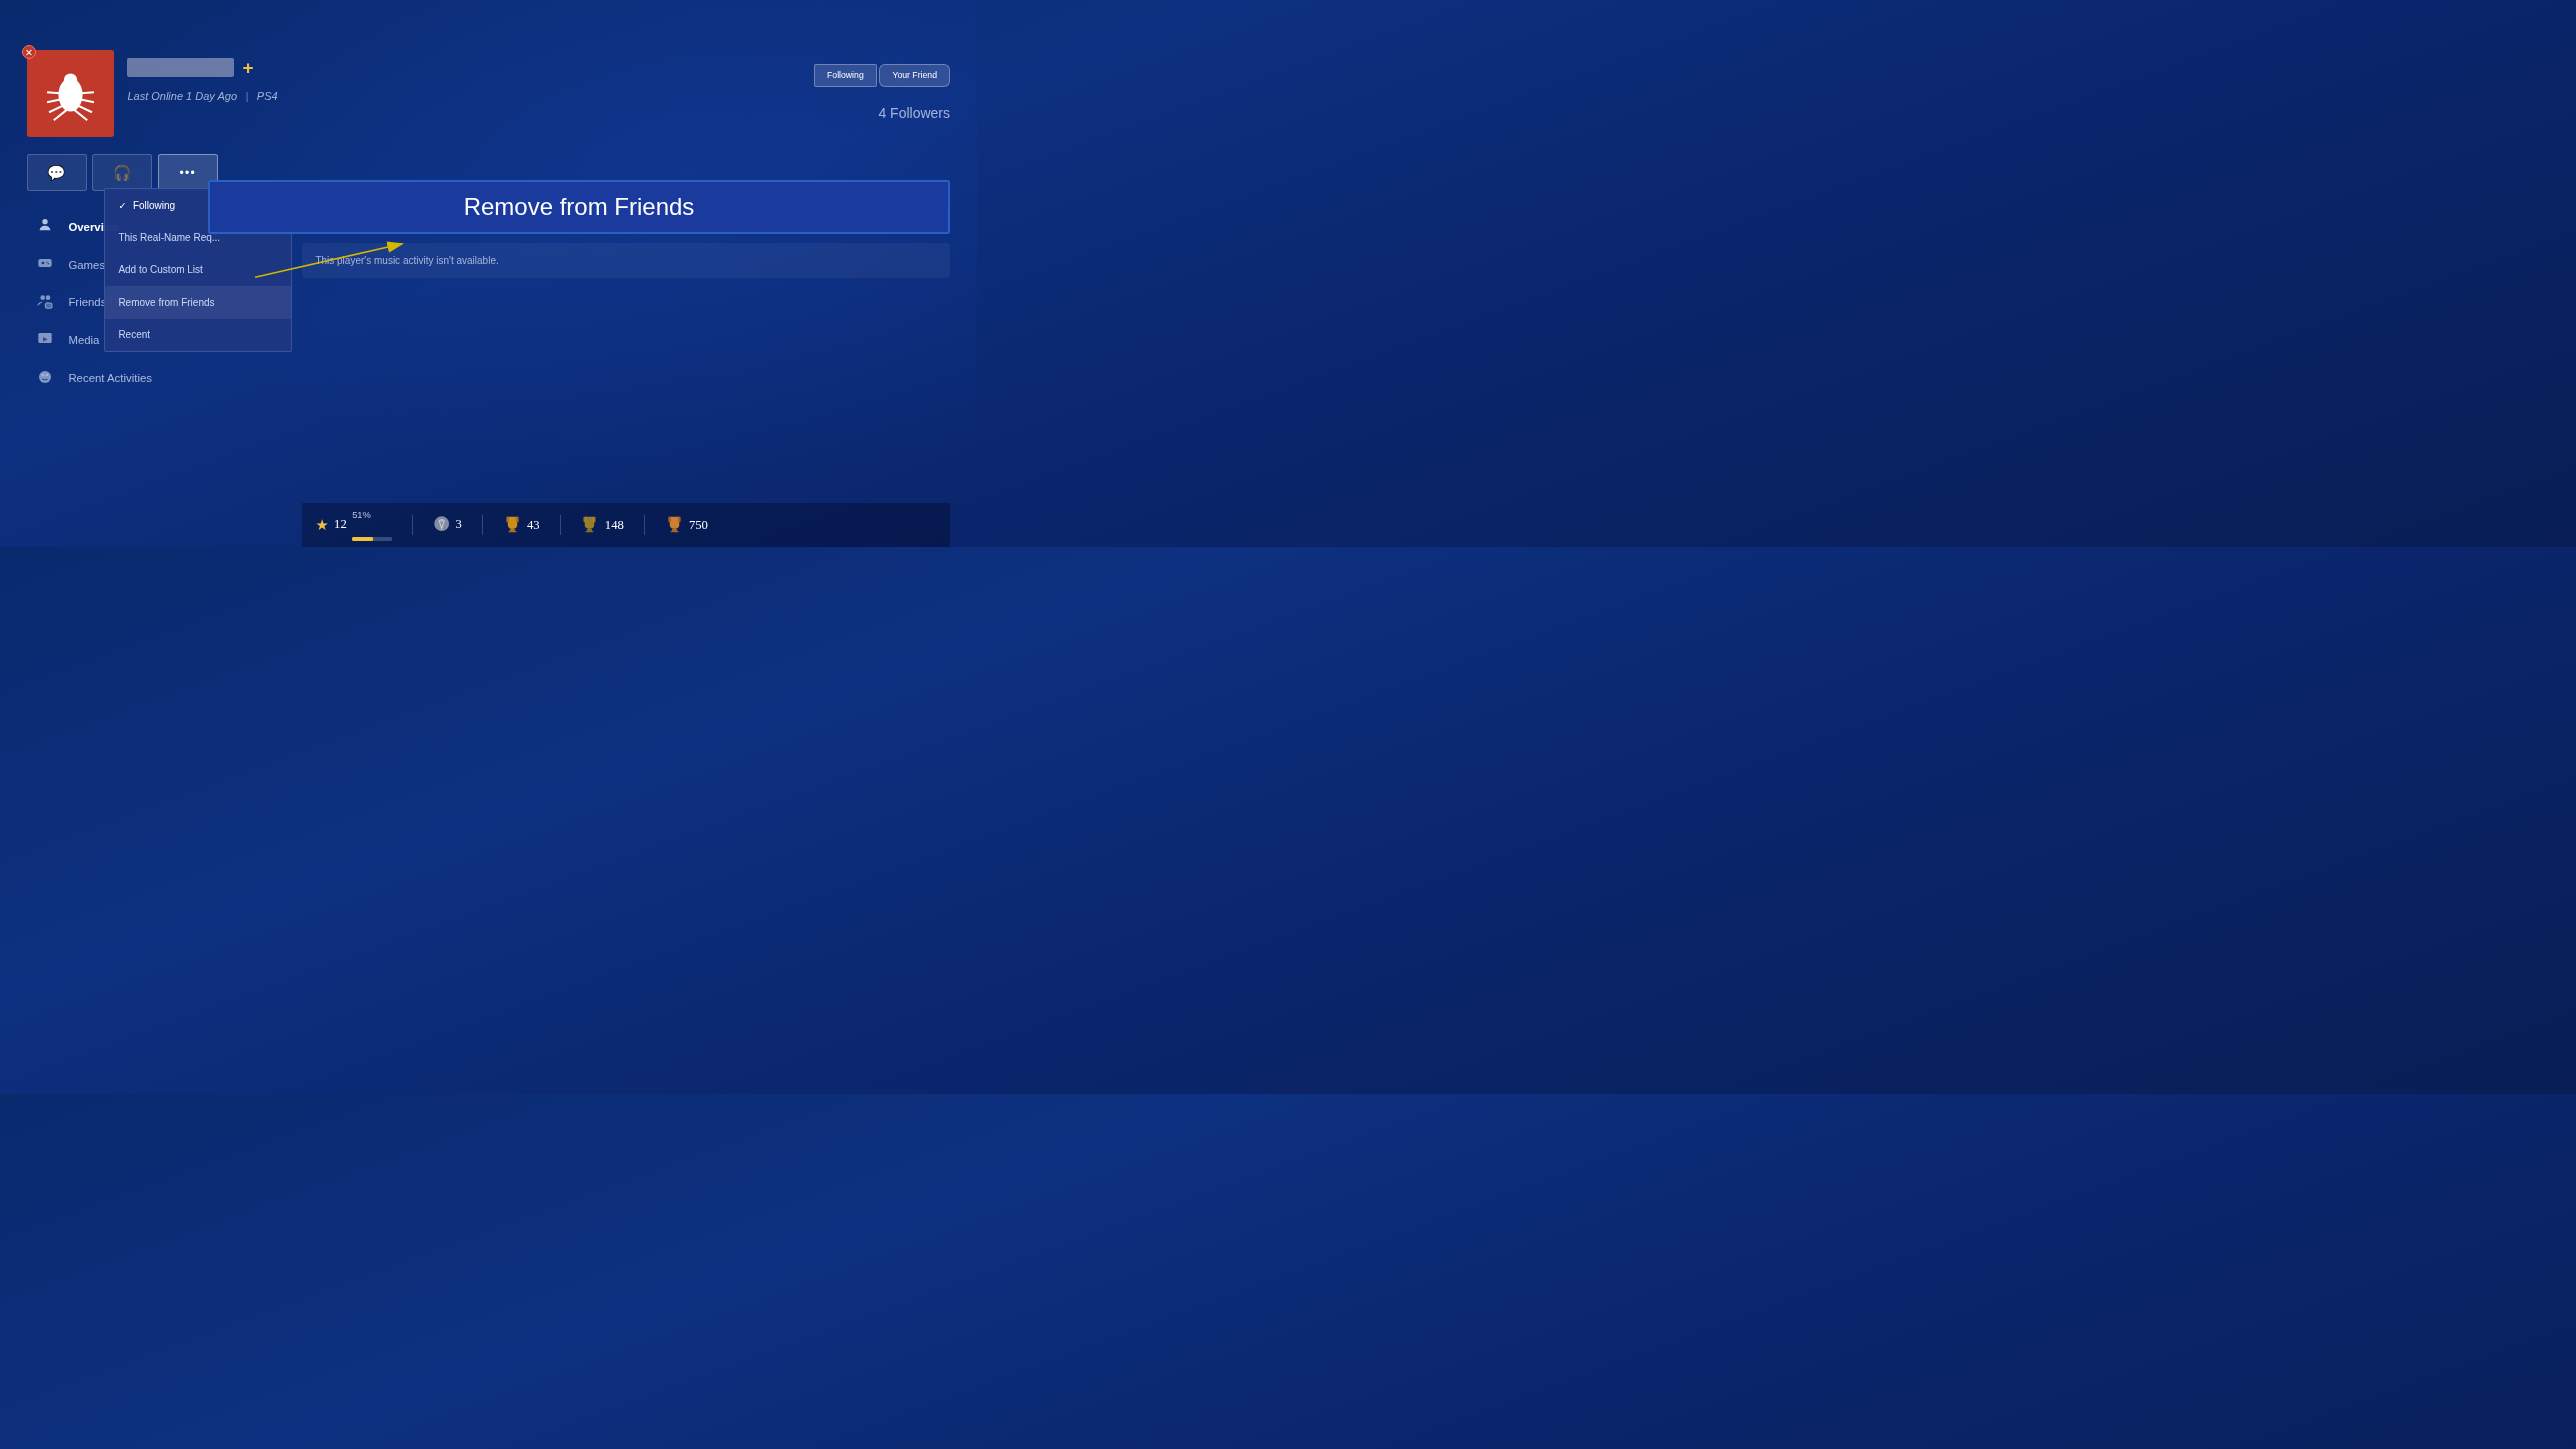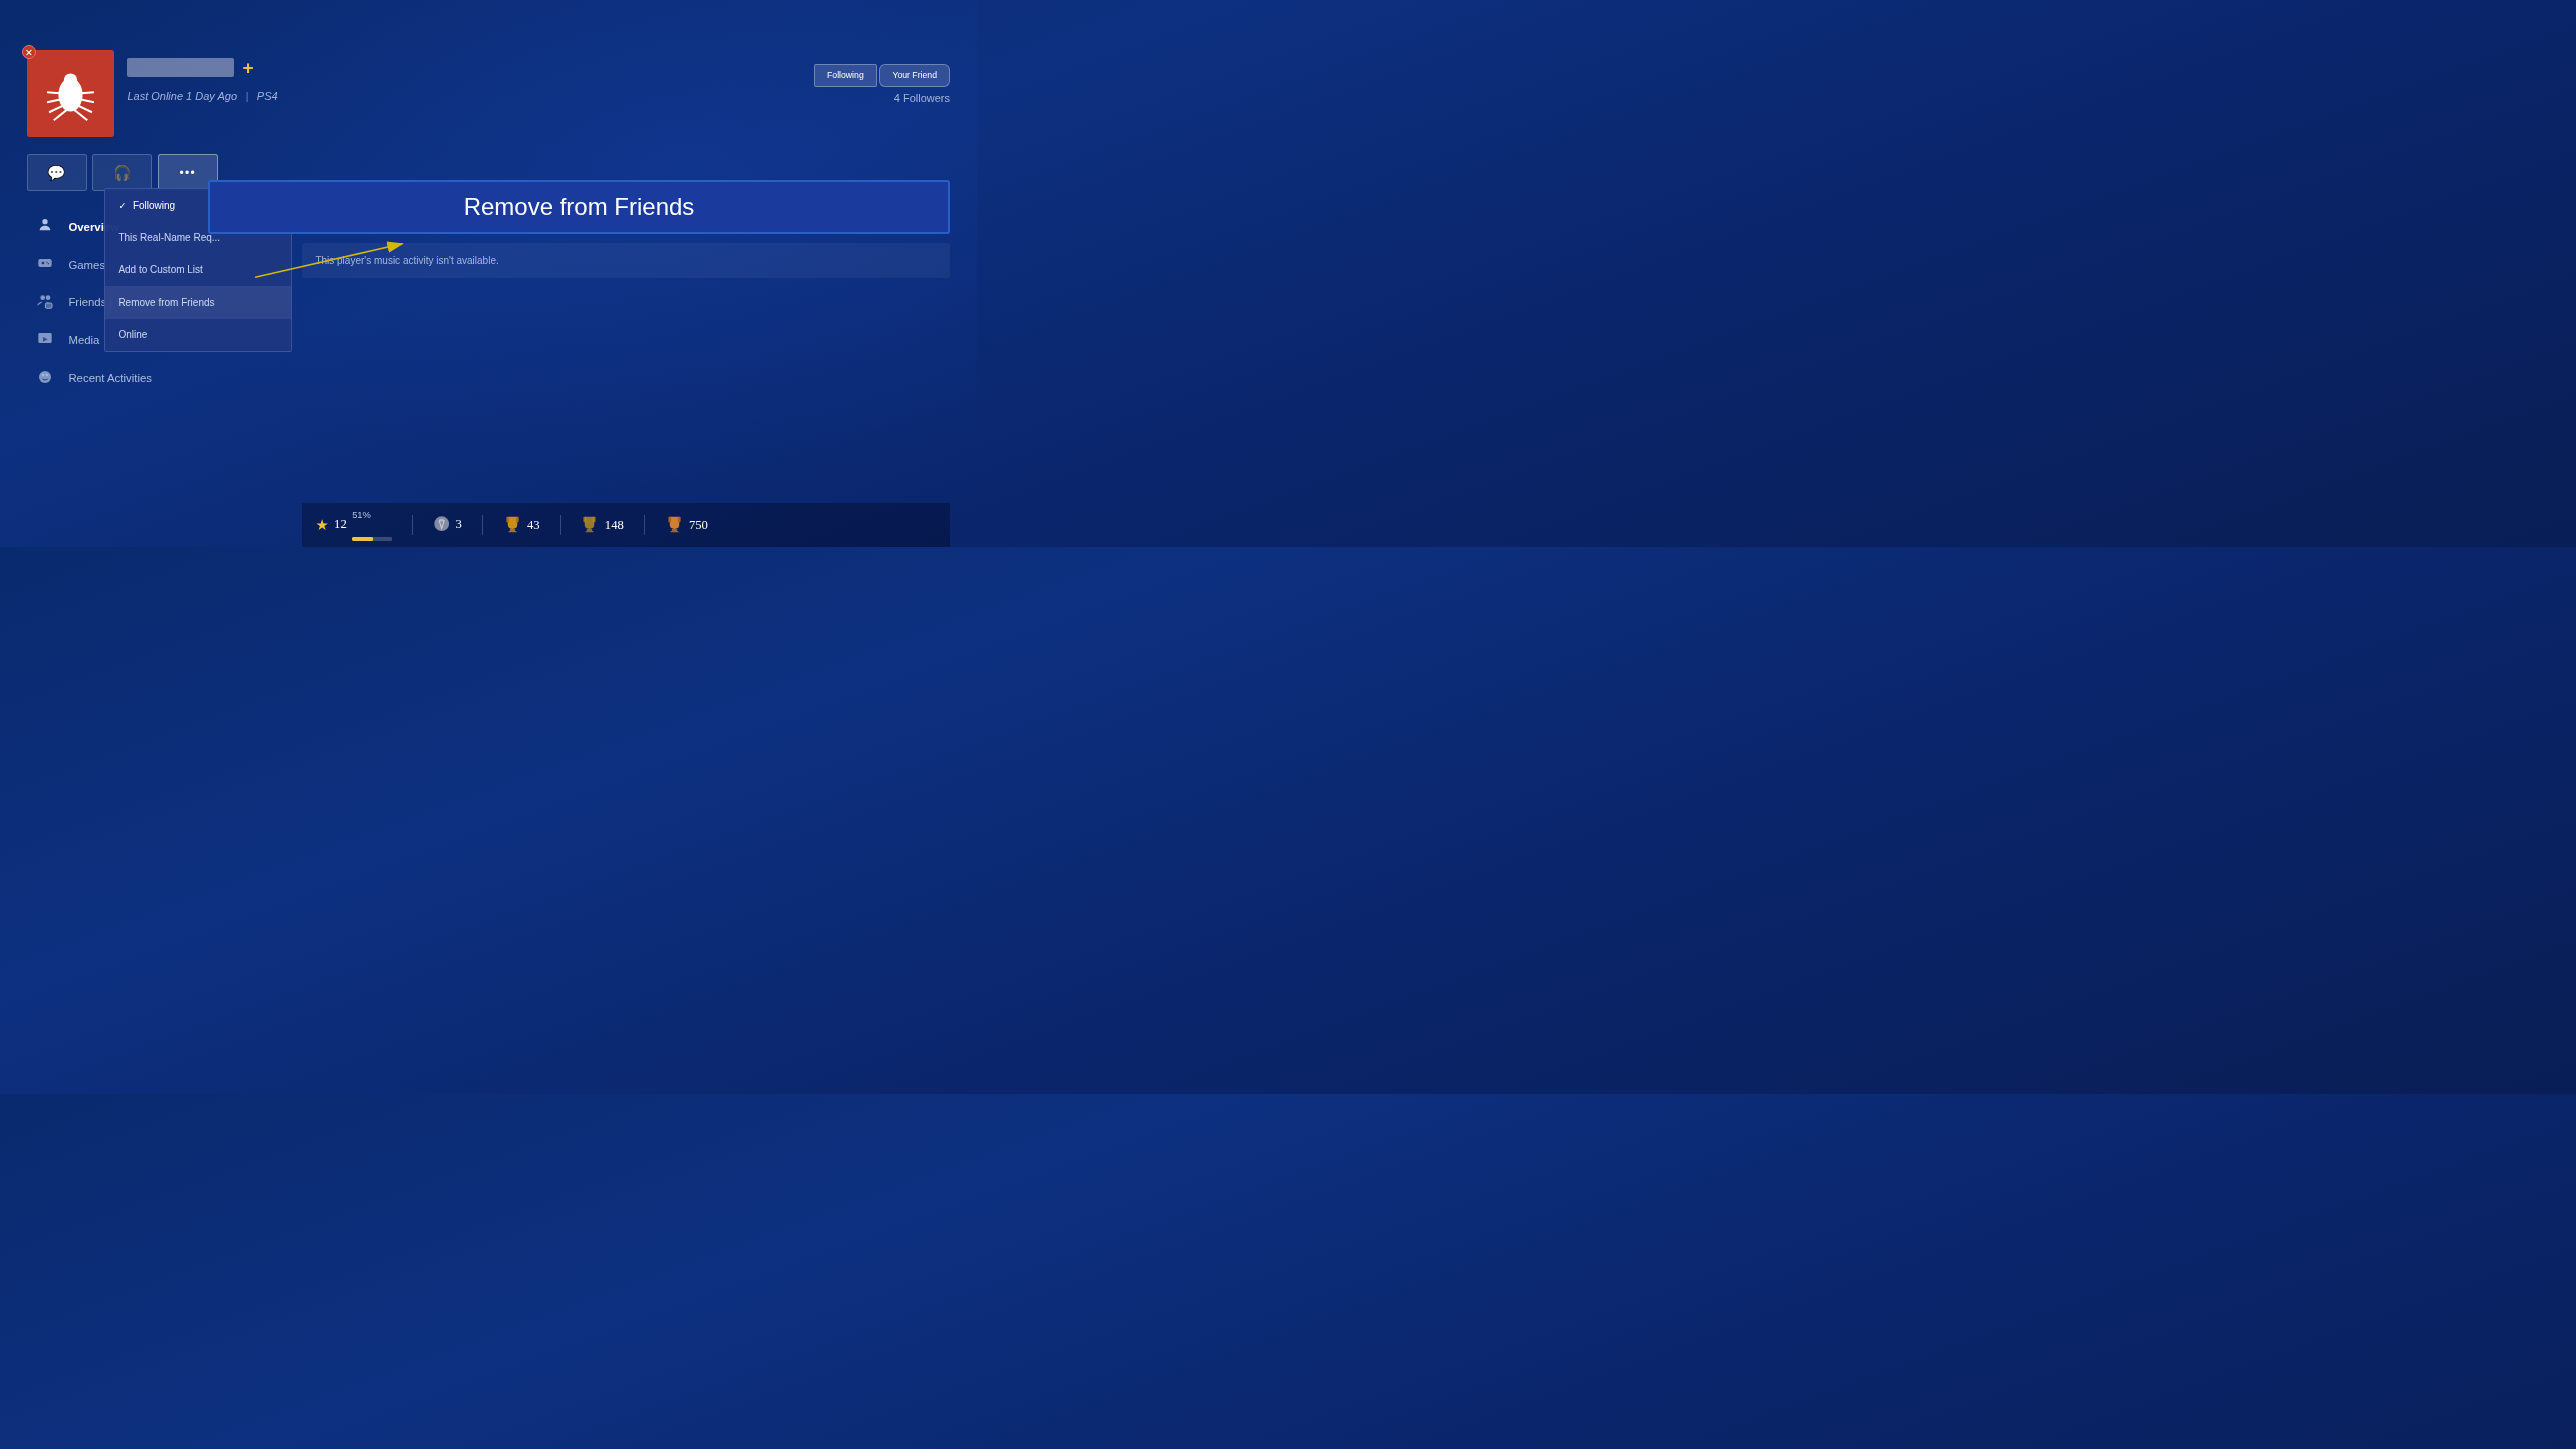--- a/index.html
+++ b/index.html
@@ -149,21 +149,22 @@
       border: 0.7px solid rgba(255,255,255,0.3);
       color: white;
       padding: 5.4px 12px;
       font-size: 8.7px;
       border-radius: 6px;
       cursor: pointer;
     }
 
     .followers-text {
       color: rgba(200,210,240,0.8);
-      font-size: 11px;
+      font-size: 14px;
+      margin-top: 13px;
     }
 
     
     .nav-icons-row {
       position: absolute;
       top: 154px;
       left: 27px;
       display: flex;
       gap: 5.4px;
     }
@@ -514,21 +515,21 @@
   <div class="dropdown-item">
     <span>This Real-Name Req...</span>
   </div>
   <div class="dropdown-item">
     <span>Add to Custom List</span>
   </div>
   <div class="dropdown-item highlighted">
     <span>Remove from Friends</span>
   </div>
   <div class="dropdown-item">
-    <span>Online</span>
+    <span>Recent</span>
   </div>
 </div>
 
 <div class="remove-friends-modal">
   <span class="remove-friends-text">Remove from Friends</span>
 </div>
 
 <svg class="arrow-svg" width="154" height="47" viewBox="0 0 230 70">
   <defs>
     <marker id="arrowhead" markerWidth="10" markerHeight="7" refX="9" refY="3.5" orient="auto">

